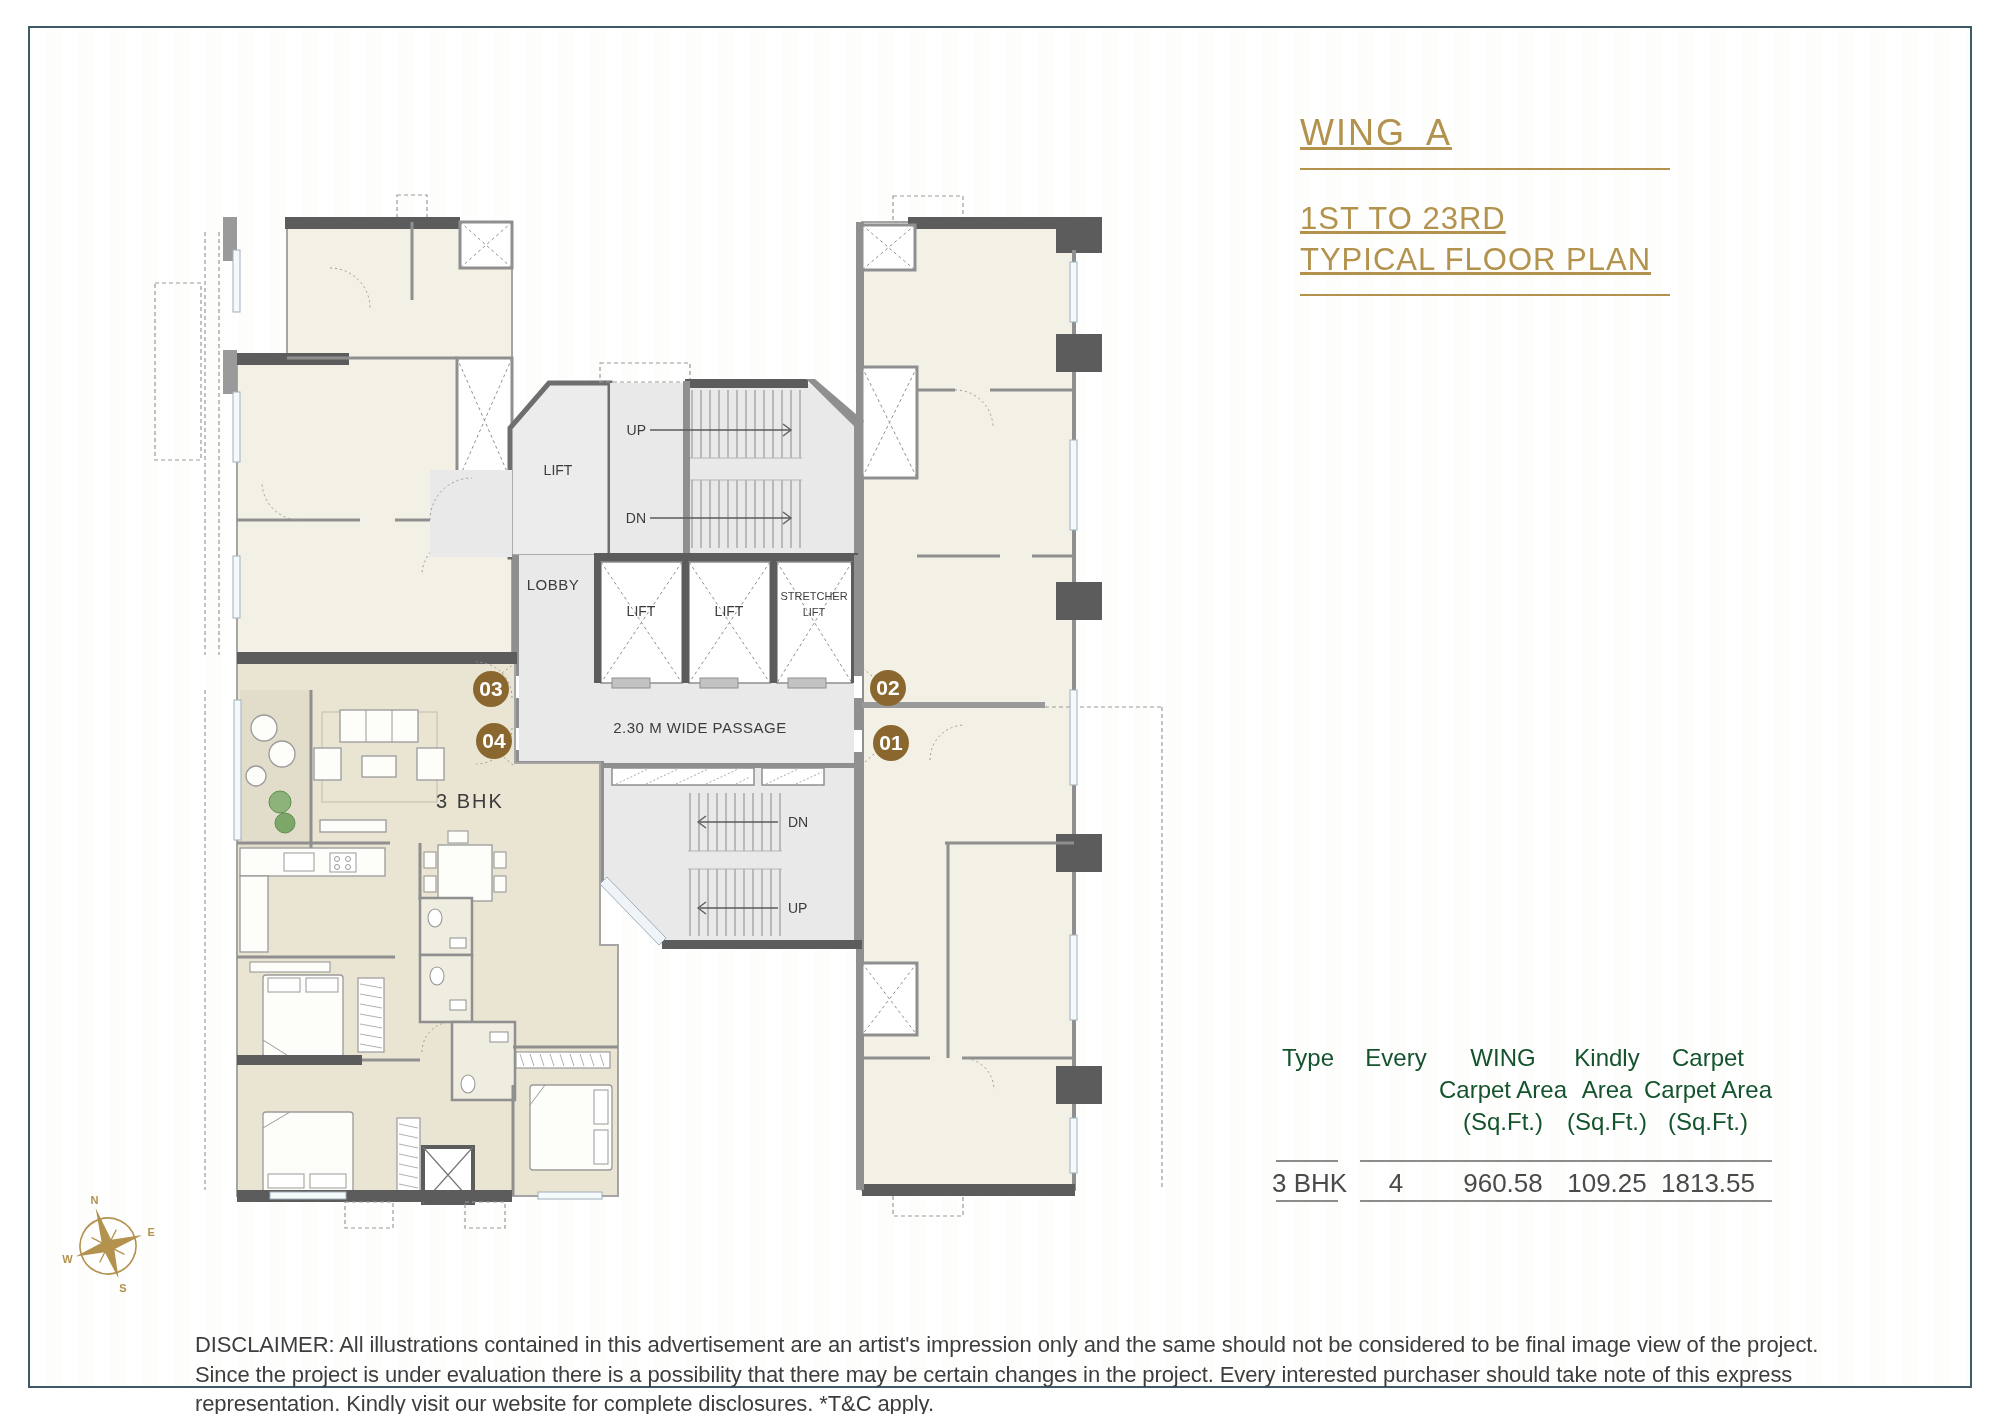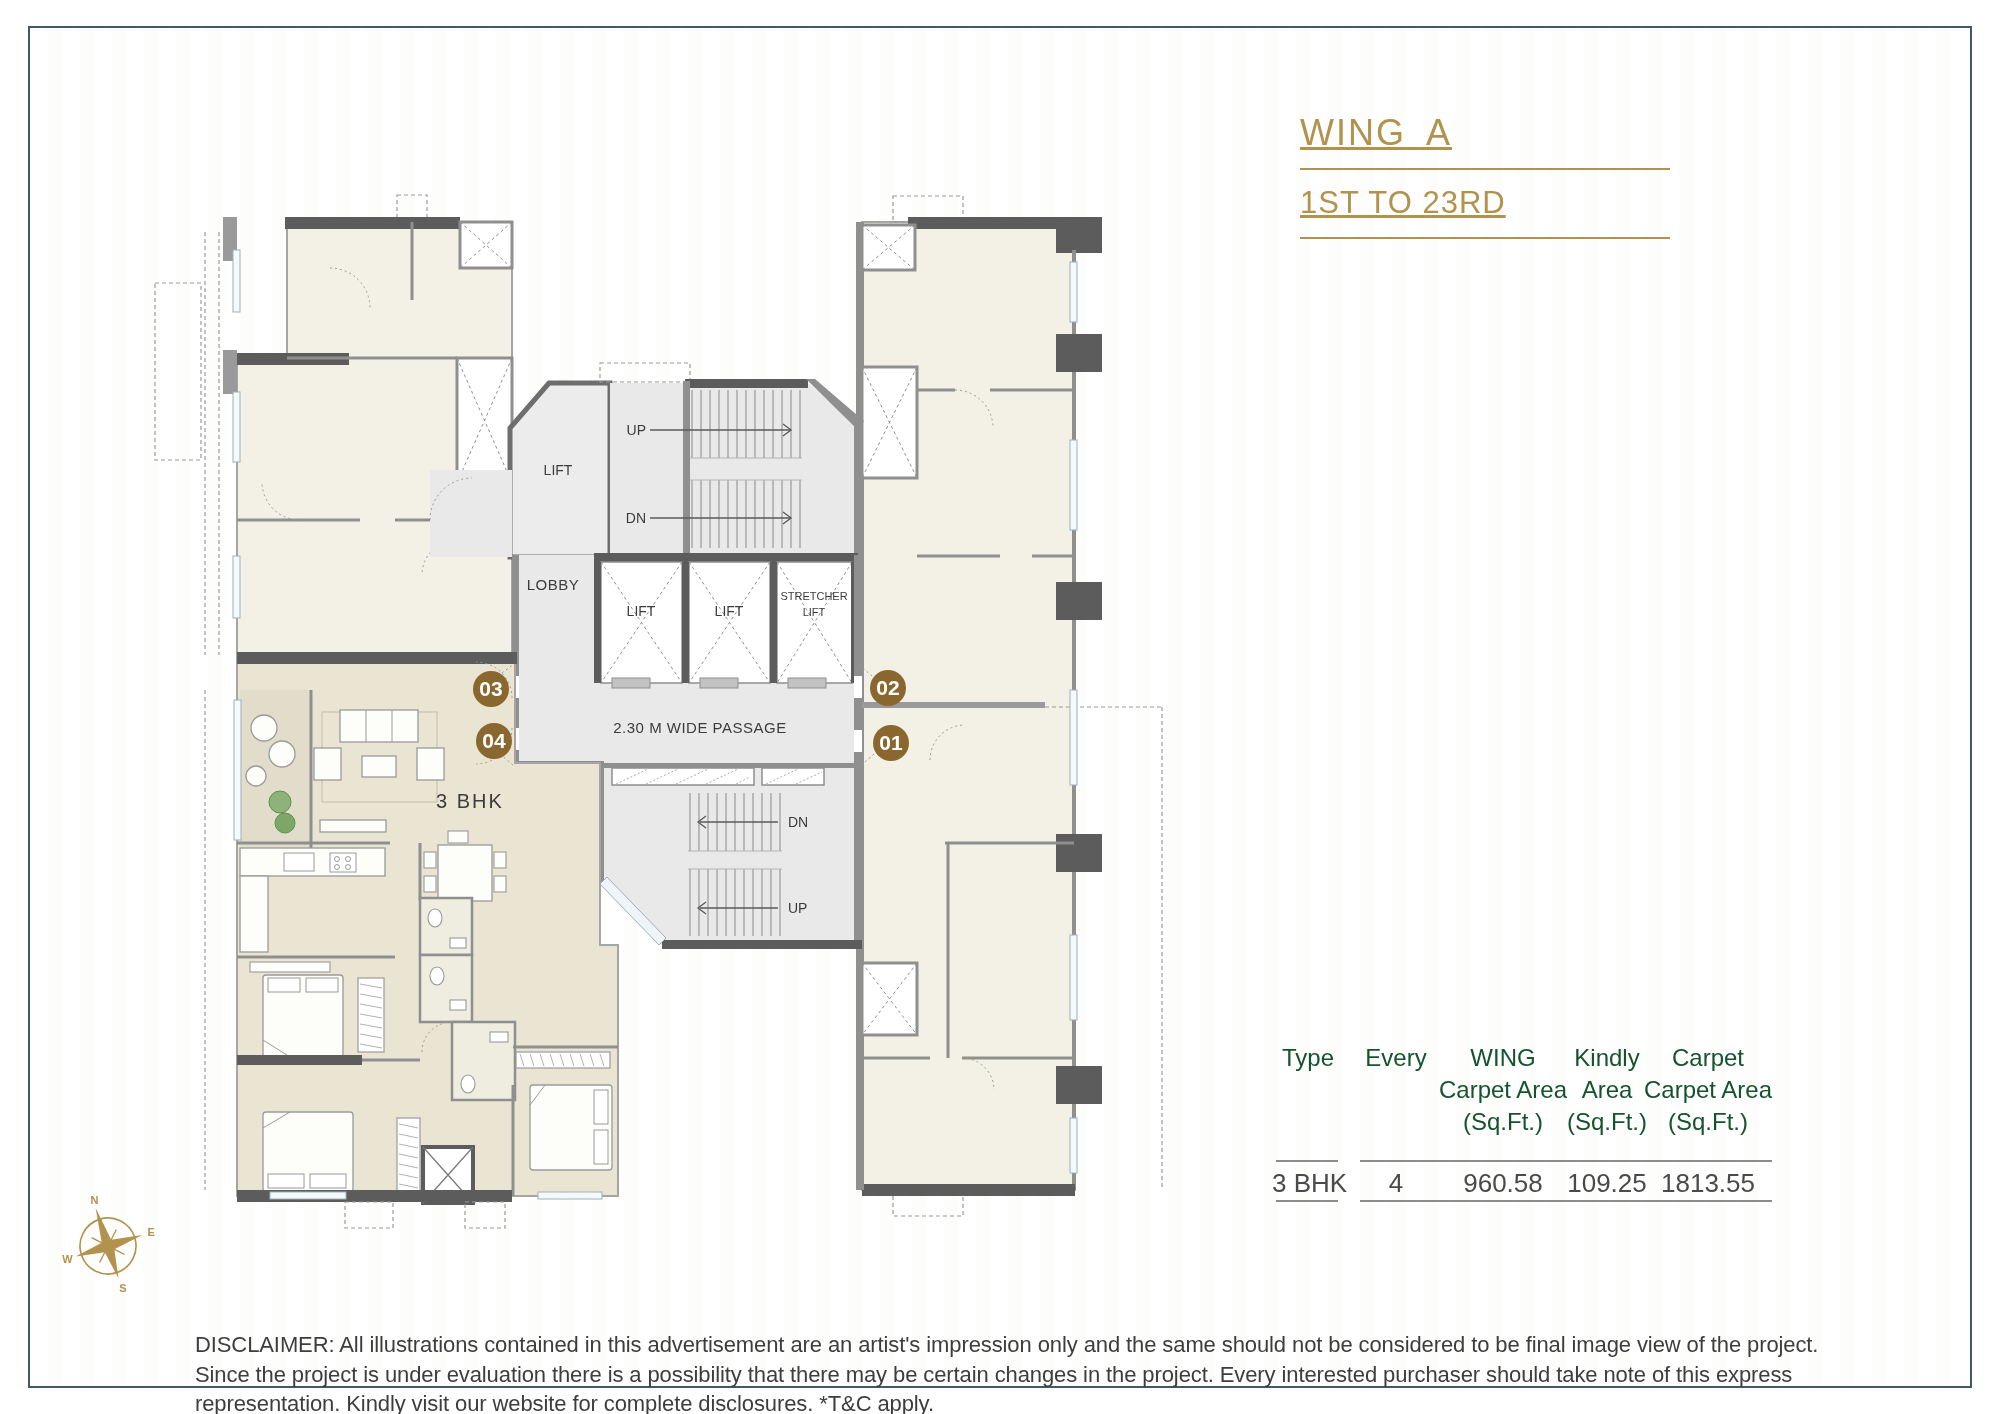--- a/index.html
+++ b/index.html
@@ -10,21 +10,21 @@
   }
   .page-frame{
     position:absolute;left:28px;top:26px;right:28px;bottom:26px;
     border:2px solid #3e5a66;
     background:repeating-linear-gradient(90deg,#ffffff 0 16px,#fdfdfc 16px 32px);
   }
   
   .hdr{position:absolute;left:1300px;top:112px;color:#b2924d;text-decoration:underline;}
   .hdr .wing{font-size:36px;letter-spacing:2px;word-spacing:10px;}
   .hdr .rule{width:370px;border-top:2px solid #b2924d;margin-top:14px;}
-  .hdr .floor{font-size:31px;line-height:41px;margin-top:12px;letter-spacing:1px;white-space:nowrap;}
+  .hdr .floor{font-size:31px;line-height:41px;margin-top:28px;letter-spacing:1px;white-space:nowrap;}
   .hdr .rule2{width:370px;border-top:2px solid #b2924d;margin-top:14px;}
   
   .tbl-h{position:absolute;color:#14532d;font-size:24px;text-align:center;line-height:32px;white-space:nowrap;}
   .tbl-v{position:absolute;color:#4a4a4a;font-size:26px;text-align:center;top:1168px;white-space:nowrap;}
   .rule-gray{position:absolute;border-top:2px solid #8c8c8c;height:0;}
   
   .disclaimer{
     position:absolute;left:195px;top:1330px;width:1648px;
     font-size:22px;line-height:1.35;color:#3d3d3d;letter-spacing:-0.1px;
   }
@@ -40,20 +40,21 @@
 </head>
 <body>
 
 <div class="page-frame"></div>
 
 <div class="hdr">
   <div class="wing">WING A</div>
   <div class="rule"></div>
   <div class="floor">
     <div>1ST TO 23RD</div>
+    <div>TYPICAL FLOOR PLAN</div>
   </div>
   <div class="rule2"></div>
 </div>
 
 <svg width="2000" height="1414" viewBox="0 0 2000 1414" style="position:absolute;left:0;top:0">
 
   <g>
     <path d="M287,222 L512,222 L512,660 L237,660 L237,358 L287,358 Z" fill="#f3f0e5" stroke="#a5a5a5" stroke-width="2"></path>
 
     <rect x="155" y="283" width="46" height="177" fill="none" stroke="#9a9a9a" stroke-width="1.2" stroke-dasharray="4 3"></rect>

